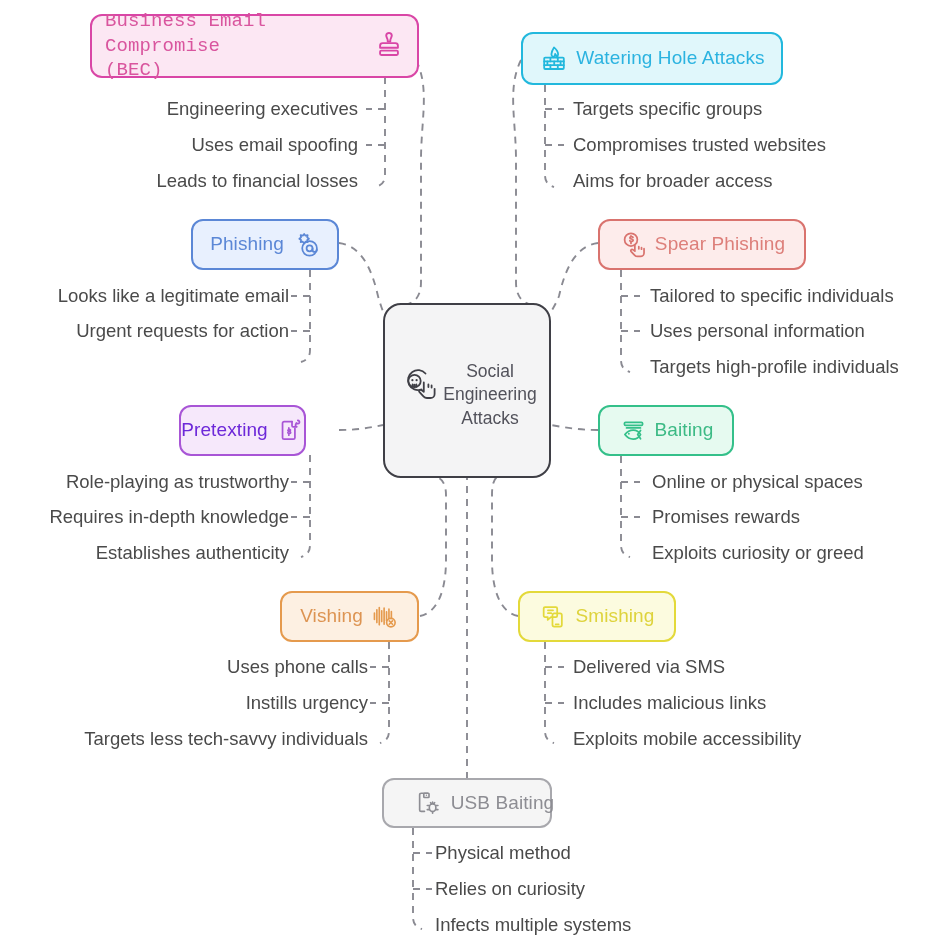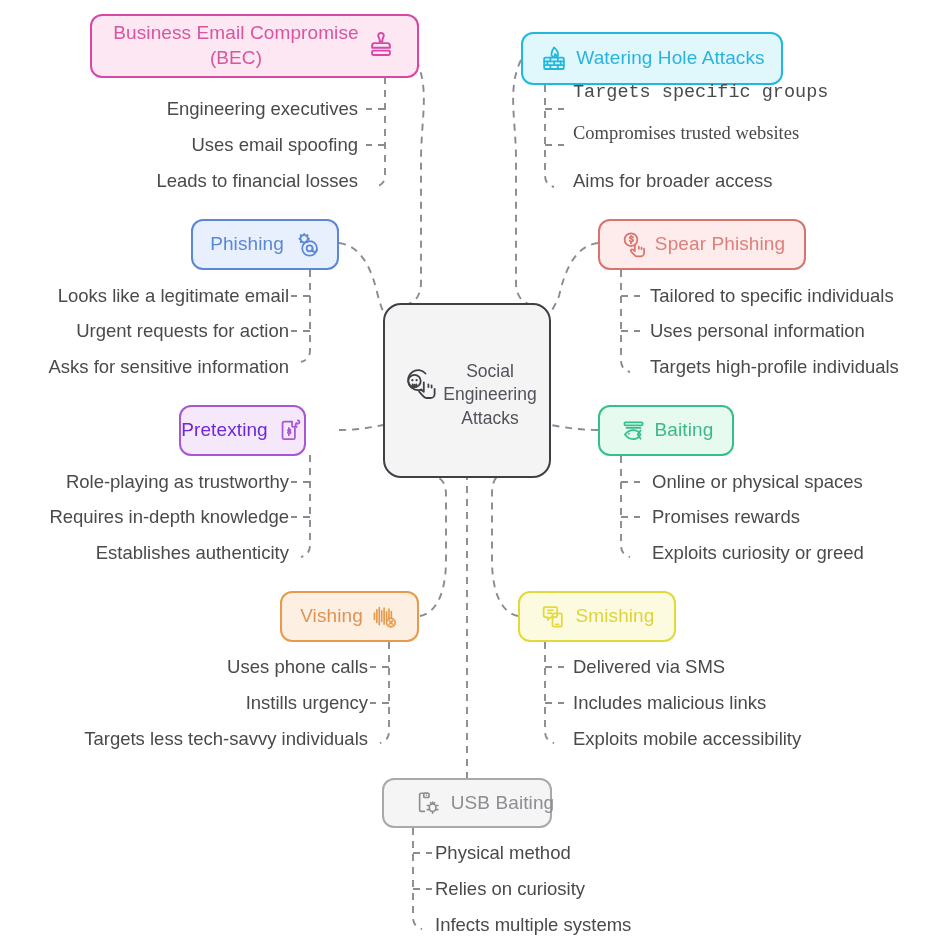--- a/index.html
+++ b/index.html
@@ -13,21 +13,21 @@
 
   
   .node{
     position:absolute;box-sizing:border-box;
     display:flex;align-items:center;justify-content:center;gap:7px;
     border-radius:12px;border-width:2px;border-style:solid;
     font-size:19px;line-height:1.18;letter-spacing:.1px;
     padding:7px 13px;white-space:nowrap;
   }
   .node .lbl{white-space:nowrap;}
-  .node.multiline{white-space:normal;text-align:center;line-height:1.3;}
+  .node.multiline{white-space:normal;text-align:left;line-height:1.3;font-family:Liberation Mono, monospace;}
   .node.multiline .lbl{white-space:normal;}
   .node svg{display:block;flex:none;}
 
   
   .center{
     position:absolute;box-sizing:border-box;
     border:2.2px solid #3f3f46;background:#f4f4f5;border-radius:18px;
     display:flex;flex-direction:row;align-items:center;justify-content:center;
     color:#52525b;font-size:17.5px;line-height:1.33;text-align:center;
   }
@@ -145,38 +145,37 @@
     <span>
       <svg width="30" height="30" viewBox="0 0 30 30" fill="none" stroke="#22b8dd" stroke-width="1.8" stroke-linecap="round" stroke-linejoin="round">
         <path d="M15 3.4c2.7 2.3 4.1 4.6 4.1 6.9 0 1.3-.6 2.4-1.7 3 .3-1.4-.3-2.6-1.2-3.4.1 1.6-.9 2.6-2 3.4-1.1-.7-1.8-1.8-1.8-3.1 0-2.2 1.1-4.5 2.6-6.8z"></path>
         <rect x="5.2" y="13.6" width="19.6" height="11.4" rx="1"></rect>
         <path d="M5.2 17.4h19.6M5.2 21.2h19.6"></path>
         <path d="M11.4 13.6v3.8M18.8 13.6v3.8M8.4 17.4v3.8M15.2 17.4v3.8M21.6 17.4v3.8M11.4 21.2v3.8M18.8 21.2v3.8"></path>
       </svg>
     </span>
     <span class="lbl">Watering Hole Attacks</span>
   </div>
-  <div class="leaf l" style="left:573px;top:84px;font-family:Liberation Mono, monospace;">Targets specific groups</div>
-  <div class="leaf l" style="left:573px;top:124px;font-family:Liberation Serif, serif;">Compromises trusted websites</div>
+  <div class="leaf l" style="left:573px;top:100px;">Targets specific groups</div>
+  <div class="leaf l" style="left:573px;top:136px;">Compromises trusted websites</div>
   <div class="leaf l" style="left:573px;top:172px;">Aims for broader access</div>
 
   <div class="node" style="left:191px;top:219px;width:148px;height:51px;background:#e8f0fe;border-color:#5b87d6;color:#5b87d6;">
     <span class="lbl">Phishing</span>
     <span>
       <svg width="29" height="29" viewBox="0 0 30 30" fill="none" stroke="#5b87d6" stroke-width="1.8" stroke-linecap="round" stroke-linejoin="round">
         <path d="M13.6 4.1l1.4 1.8 2.2-.5-.4 2.2 1.8 1.4-1.8 1.4.4 2.2-2.2-.5-1.4 1.8-1.4-1.8-2.2.5.4-2.2L8.6 9l1.8-1.4-.4-2.2 2.2.5z"></path>
         <circle cx="19.2" cy="19" r="7.6"></circle>
         <circle cx="19.2" cy="19" r="3.1"></circle>
         <path d="M22.3 19v1.6c0 1.2 1 2.1 2.2 2.1s2.3-1 2.3-2.3"></path>
       </svg>
     </span>
   </div>
   <div class="leaf r" style="right:647px;top:287px;">Looks like a legitimate email</div>
   <div class="leaf r" style="right:647px;top:322px;">Urgent requests for action</div>
-  <div class="leaf r" style="right:647px;top:358px;">Asks for sensitive information</div>
 
   <div class="node" style="left:598px;top:219px;width:208px;height:51px;background:#fdeceb;border-color:#d9736e;color:#dd7f7a;">
     <span>
       <svg width="29" height="29" viewBox="0 0 30 30" fill="none" stroke="#d9736e" stroke-width="1.8" stroke-linecap="round" stroke-linejoin="round">
         <circle cx="12.4" cy="10" r="6.6"></circle>
         <path d="M14.5 7.6c-.5-.6-1.4-.9-2.2-.7-1 .2-1.4 1.3-.6 1.9.6.5 2.1.5 2.6 1.1.7.7.2 1.7-.8 1.9-.9.2-1.8-.1-2.3-.8M12.4 6v.9M12.4 12.9v1"></path>
         <path d="M16.4 15.4v6.5l-2.1-1.6c-1.3-.9-2.7.8-1.7 2l3.7 3.9c.7.8 1.8 1.2 2.9 1.2h3.1c2 0 3.6-1.6 3.6-3.6v-4.5"></path>
         <path d="M20.5 19.5v-2.2M23.3 19.9v-1.8"></path>
       </svg>
     </span>

